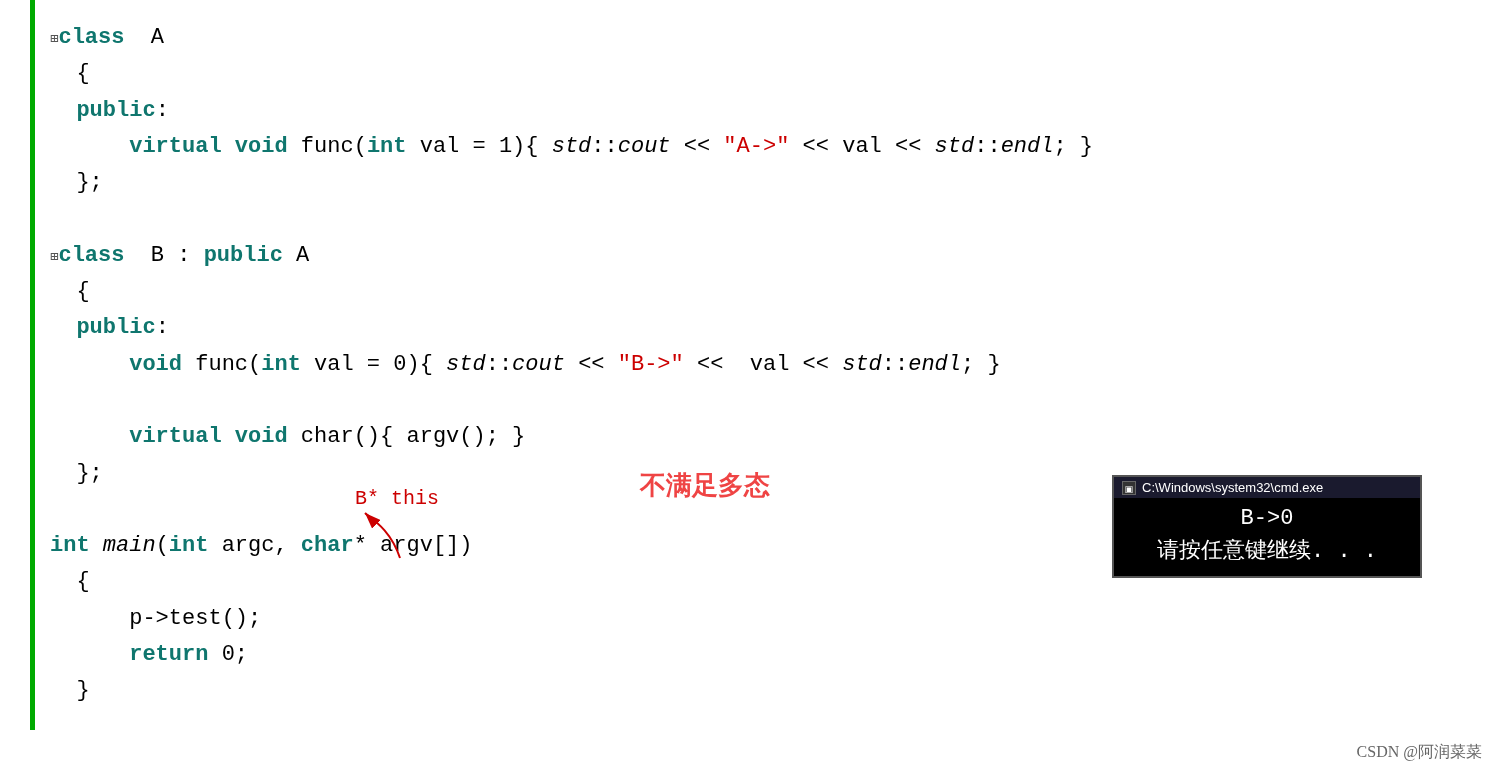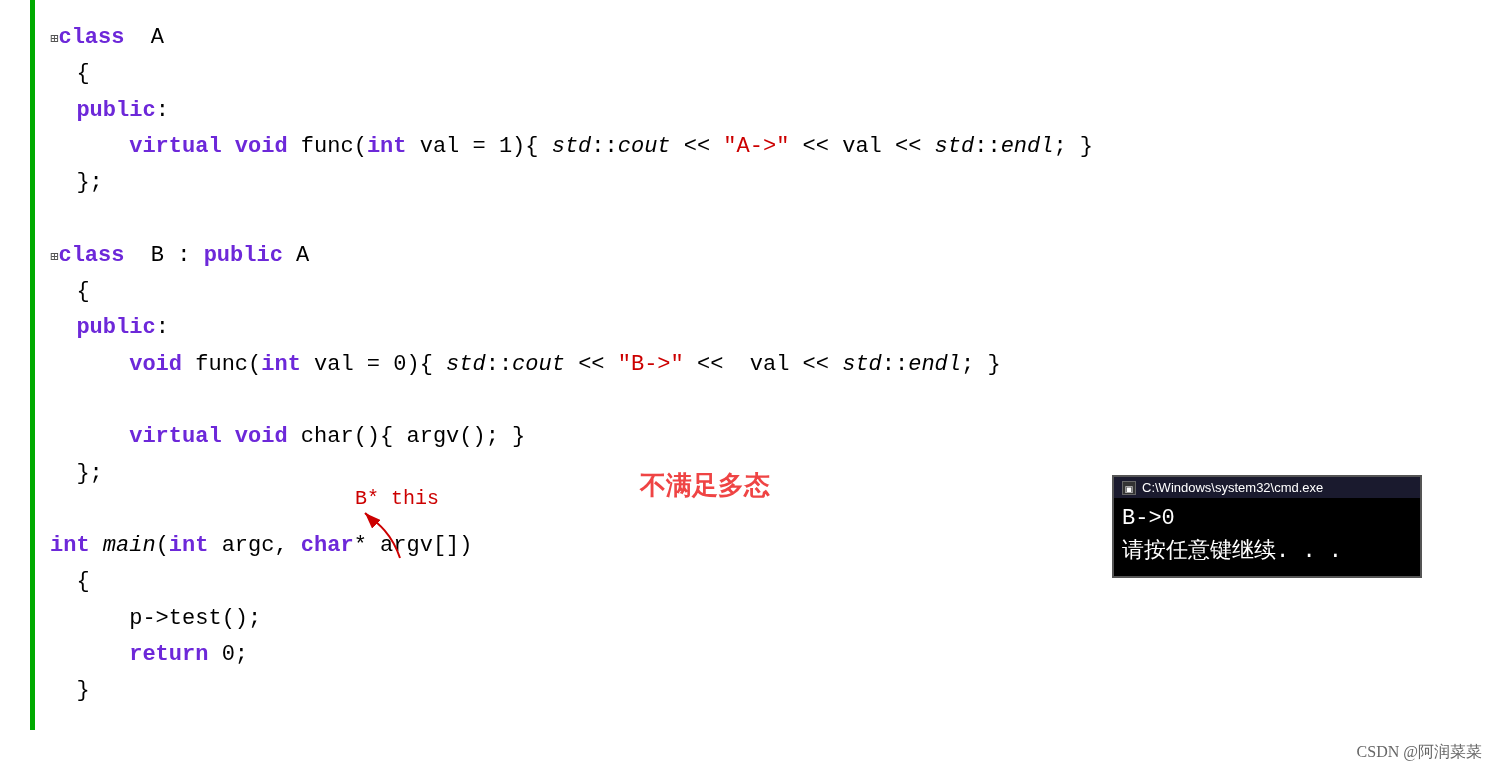--- a/index.html
+++ b/index.html
@@ -29,21 +29,21 @@
       height: 100%;
       background: #00aa00;
     }
 
     .line {
       display: block;
       white-space: pre;
       line-height: 1.65;
     }
 
-    .kw { color: #6d28d9; font-weight: bold; }
+    .kw { color: #0f766e; font-weight: bold; }
     .kw-blue { color: #0000cc; }
     .italic { font-style: italic; }
     .string { color: #cc0000; }
     .normal { color: #000000; }
     .red-underline {
       text-decoration-color: red;
       color: #000000;
     }
 
     .annotation-bstar {
@@ -99,20 +99,21 @@
       line-height: 14px;
     }
 
     .cmd-body {
       background: #000000;
       color: #ffffff;
       font-size: 22px;
       padding: 4px 8px 8px 8px;
       font-family: 'Courier New', Courier, monospace;
       line-height: 1.5;
+      text-align: center;
     }
 
     
     .csdn-watermark {
       position: absolute;
       right: 20px;
       bottom: 10px;
       color: #666;
       font-size: 16px;
       font-family: Liberation Serif, serif;

